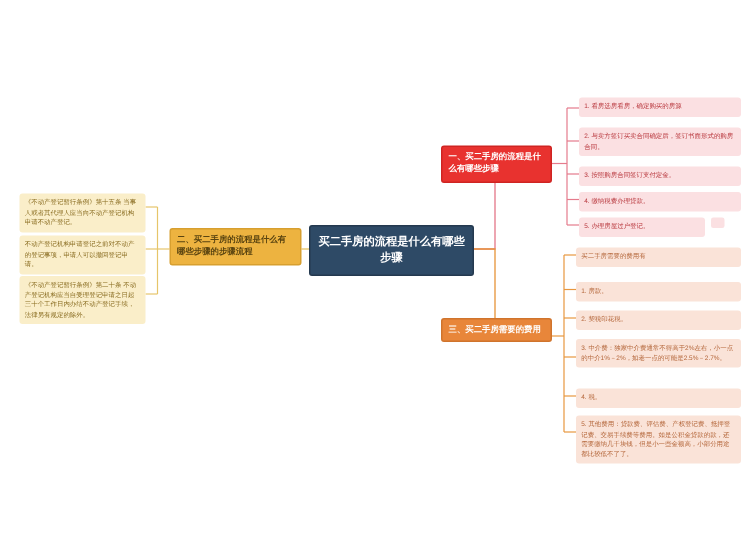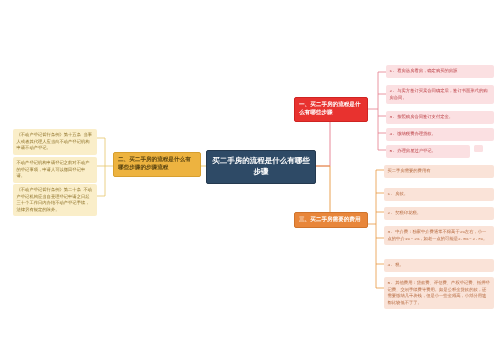--- a/index.html
+++ b/index.html
@@ -13,21 +13,20 @@
     font-family: "Liberation Sans", "DejaVu Sans", sans-serif;
     overflow: hidden;
     position: relative;
   }
   #canvas {
     position: absolute;
     left: 0;
     top: 0;
     width: 500px;
     height: 268px;
-    font-family: Liberation Mono, monospace;
   }
   svg.links {
     position: absolute;
     left: 0;
     top: 0;
     width: 500px;
     height: 360px;
     pointer-events: none;
   }
 

